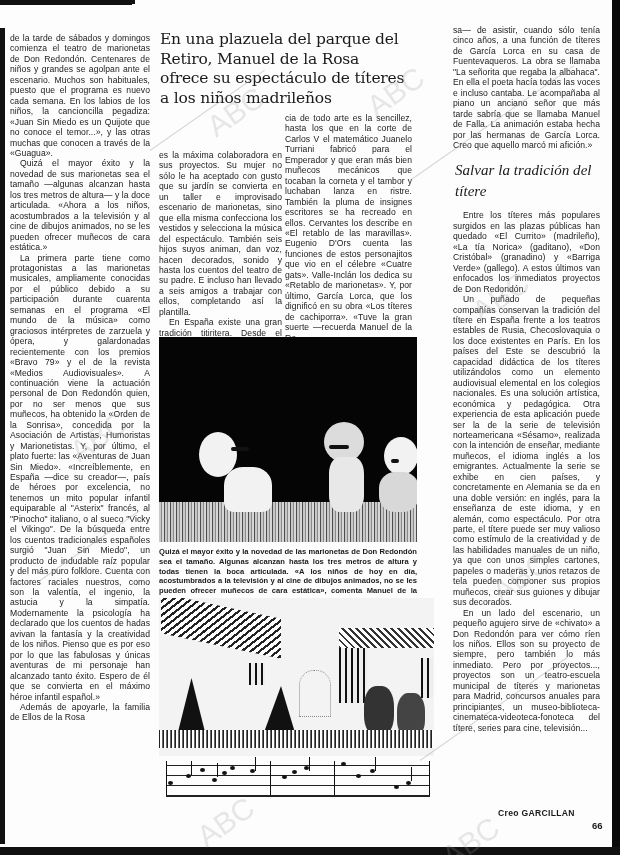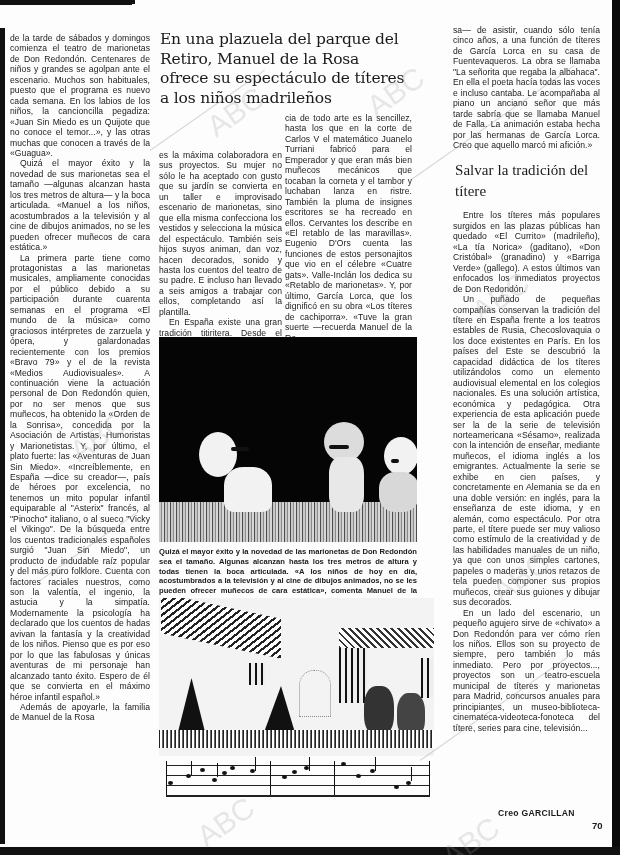--- a/index.html
+++ b/index.html
@@ -26,21 +26,21 @@
   .headline {
     position:absolute; left:160px; top:30px; width:252px;
     font-family:"DejaVu Serif", serif; font-weight:normal;
     font-size:15.5px; line-height:19.5px; text-align:left; letter-spacing:-0.2px;
   }
   .subhead {
     font-family:"Liberation Serif", serif; font-style:italic;
     font-size:15px; line-height:21px; margin:14px 0 10px 4px; text-align:left;
   }
   .subhead-right {
-    font-family:"Liberation Serif", serif; 
+    font-family:"Liberation Serif", serif; font-style:italic;
     font-size:15px; line-height:21px; margin:10px 0 8px 2px; text-align:left;
   }
 
   .photo1 {
     position:absolute; left:159px; top:337px; width:258px; height:205px;
     background:#050505; overflow:hidden;
   }
   .photo1 .floor { position:absolute; left:0; bottom:0; width:100%; height:40px;
     background:repeating-linear-gradient(90deg,#ddd 0 2px,#999 2px 3px,#eee 3px 5px,#555 5px 6px); opacity:.9; }
   .puppet { position:absolute; background:#f2f2f2; border-radius:50%; }
@@ -93,23 +93,23 @@
 <body>
 
 <div class="top-rule"></div>
 <div class="top-rule2"></div>
 <div class="left-edge"></div>
 <div class="right-edge"></div>
 <div class="bottom-rule"></div>
 
 <div class="col" id="col1">
   <p>de la tarde de sábados y domingos comienza el teatro de marionetas de Don Redondón. Centenares de niños y grandes se agolpan ante el escenario. Muchos son habituales, puesto que el programa es nuevo cada semana. En los labios de los niños, la cancioncilla pegadiza: «Juan Sin Miedo es un Quijote que no conoce el temor...», y las otras muchas que conocen a través de la «Guagua».</p>
-  <p class="ind">Quizá el mayor éxito y la novedad de sus marionetas sea el tamaño —algunas alcanzan hasta los tres metros de altura— y la boca articulada. «Manuel a los niños, acostumbrados a la televisión y al cine de dibujos animados, no se les pueden ofrecer muñecos de cara estática.»</p>
+  <p class="ind">Quizá el mayor éxito y la novedad de sus marionetas sea el tamaño —algunas alcanzan hasta los tres metros de altura— y la doce articulada. «Ahora a los niños, acostumbrados a la televisión y al cine de dibujos animados, no se les pueden ofrecer muñecos de cara estática.»</p>
   <p class="ind">La primera parte tiene como protagonistas a las marionetas musicales, ampliamente conocidas por el público debido a su participación durante cuarenta semanas en el programa «El mundo de la música» como graciosos intérpretes de zarzuela y ópera, y galardonadas recientemente con los premios «Bravo 79» y el de la revista «Medios Audiovisuales». A continuación viene la actuación personal de Don Redondón quien, por no ser menos que sus muñecos, ha obtenido la «Orden de la Sonrisa», concedida por la Asociación de Artistas, Humoristas y Marionetistas. Y, por último, el plato fuerte: las «Aventuras de Juan Sin Miedo». «Increíblemente, en España —dice su creador—, país de héroes por excelencia, no tenemos un mito popular infantil equiparable al "Asterix" francés, al "Pinocho" italiano, o al sueco "Vicky el Vikingo". De la búsqueda entre los cuentos tradicionales españoles surgió "Juan Sin Miedo", un producto de indudable raíz popular y del más puro folklore. Cuenta con factores raciales nuestros, como son la valentía, el ingenio, la astucia y la simpatía. Modernamente la psicología ha declarado que los cuentos de hadas avivan la fantasía y la creatividad de los niños. Pienso que es por eso por lo que las fabulosas y únicas aventuras de mi personaje han alcanzado tanto éxito. Espero de él que se convierta en el máximo héroe infantil español.»</p>
-  <p class="ind">Además de apoyarle, la familia de Manuel de la Rosa</p>
+  <p class="ind">Además de apoyarle, la familia de Ellos de la Rosa</p>
 </div>
 
 <div class="headline">En una plazuela del parque del Retiro, Manuel de la Rosa ofrece su espectáculo de títeres a los niños madrileños</div>
 
 <div class="col" id="col2">
   <p>es la máxima colaboradora en sus proyectos. Su mujer no sólo le ha aceptado con gusto que su jardín se convierta en un taller e improvisado escenario de marionetas, sino que ella misma confecciona los vestidos y selecciona la música del espectáculo. También seis hijos suyos animan, dan voz, hacen decorados, sonido y hasta los cuentos del teatro de su padre. E incluso han llevado a seis amigos a trabajar con ellos, completando así la plantilla.</p>
   <p class="ind">En España existe una gran tradición titiritera. Desde el modesto títere de guante, que por varios siglos ha sobrevivido por ferias y pueblos, demostrando que la quintaesen-</p>
 </div>
 
 <div class="col" id="col3">
@@ -179,21 +179,21 @@
   <div class="note" style="left:175px;top:5px"></div>
   <div class="note" style="left:190px;top:17px"></div>
   <div class="note" style="left:204px;top:12px"></div>
   <div class="stem" style="left:209px;top:0"></div>
   <div class="note" style="left:228px;top:28px"></div>
   <div class="note" style="left:240px;top:24px"></div>
   <div class="stem" style="left:245px;top:10px"></div>
 </div>
 
 <div class="byline">Creo GARCILLAN</div>
-<div class="pagenum">70</div>
+<div class="pagenum">66</div>
 
 <div class="wm" style="left:205px;top:95px">ABC</div>
 <div class="wm" style="left:365px;top:75px">ABC</div>
 <div class="wm" style="left:68px;top:420px">ABC</div>
 <div class="wm" style="left:195px;top:805px">ABC</div>
 <div class="wm" style="left:440px;top:825px">ABC</div>
 <div class="wm" style="left:470px;top:280px">ABC</div>
 <div class="wm" style="left:490px;top:560px">ABC</div>
 <div class="wline" style="left:150px;top:150px;width:140px"></div>
 <div class="wline" style="left:410px;top:180px;width:200px"></div>

